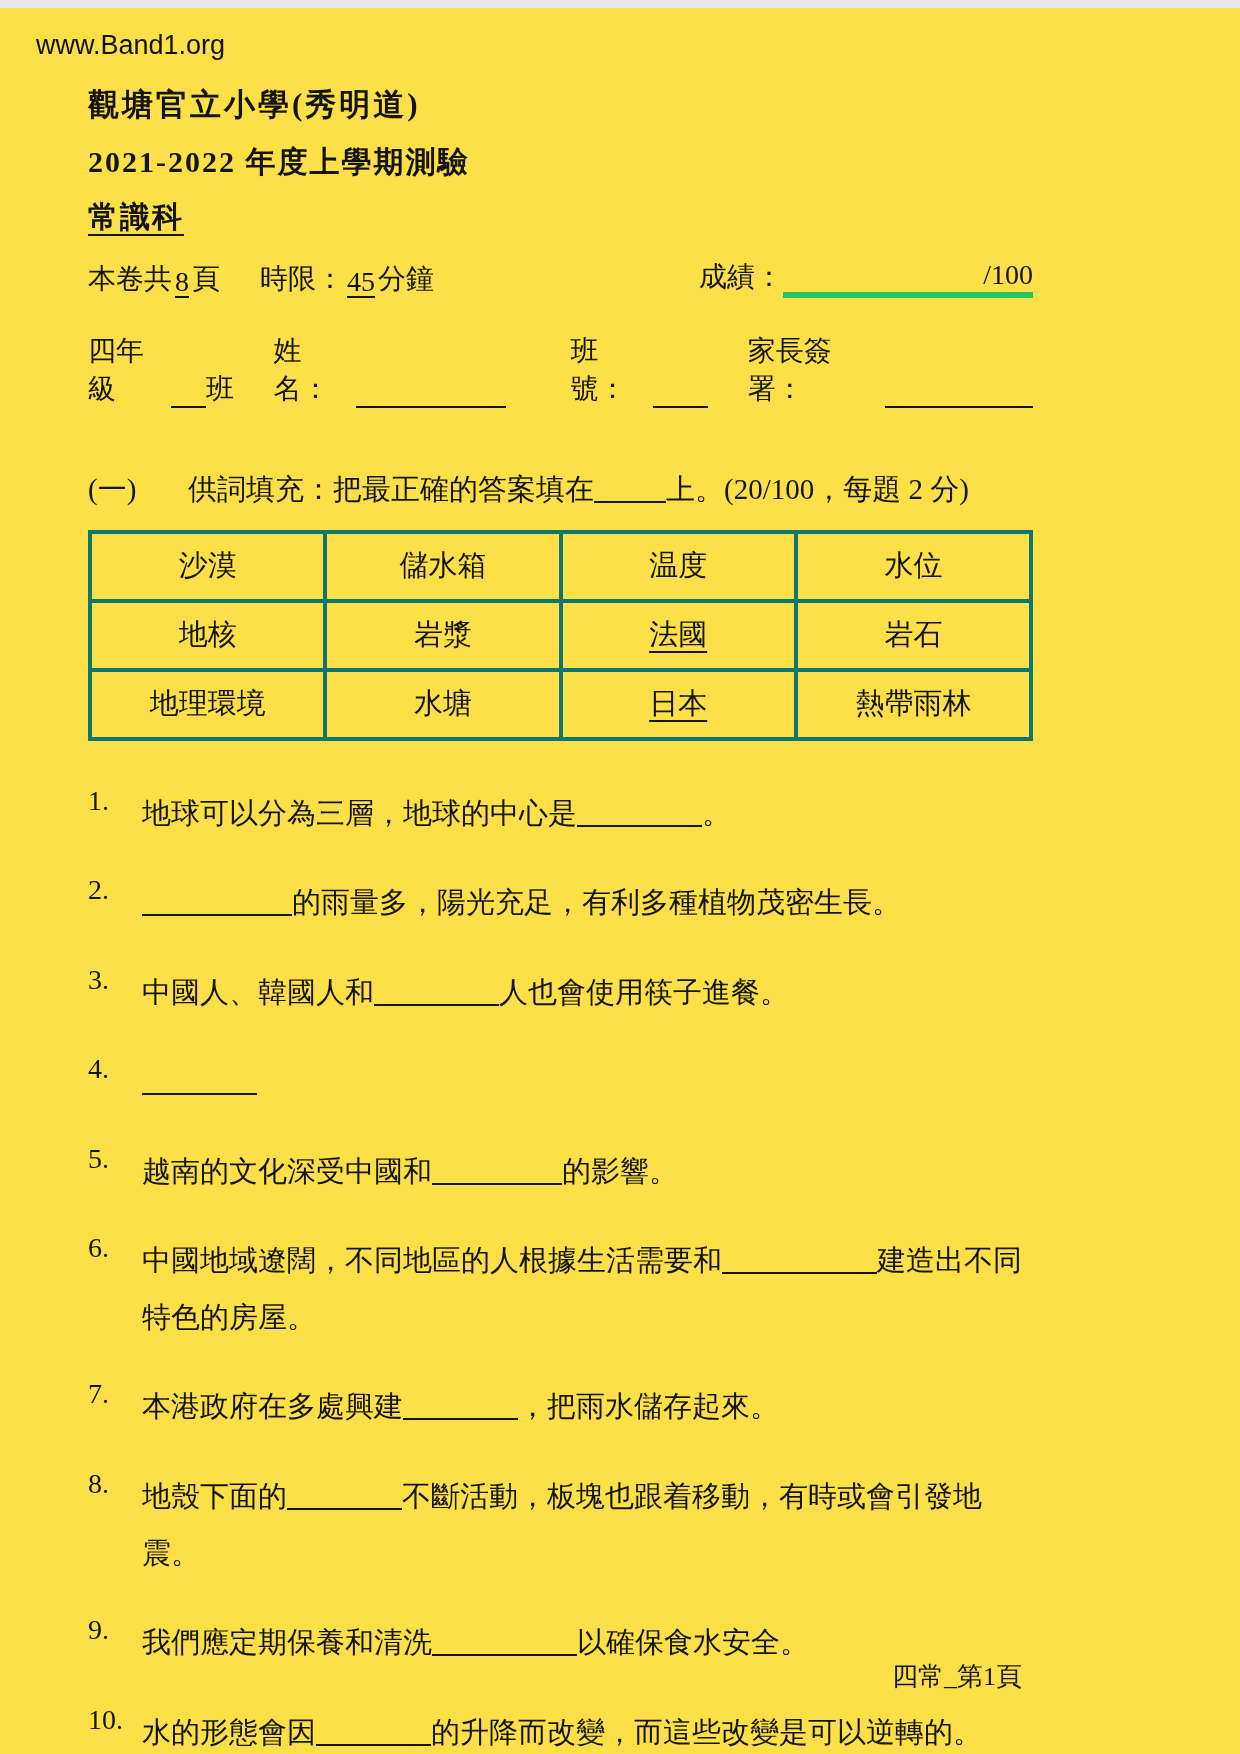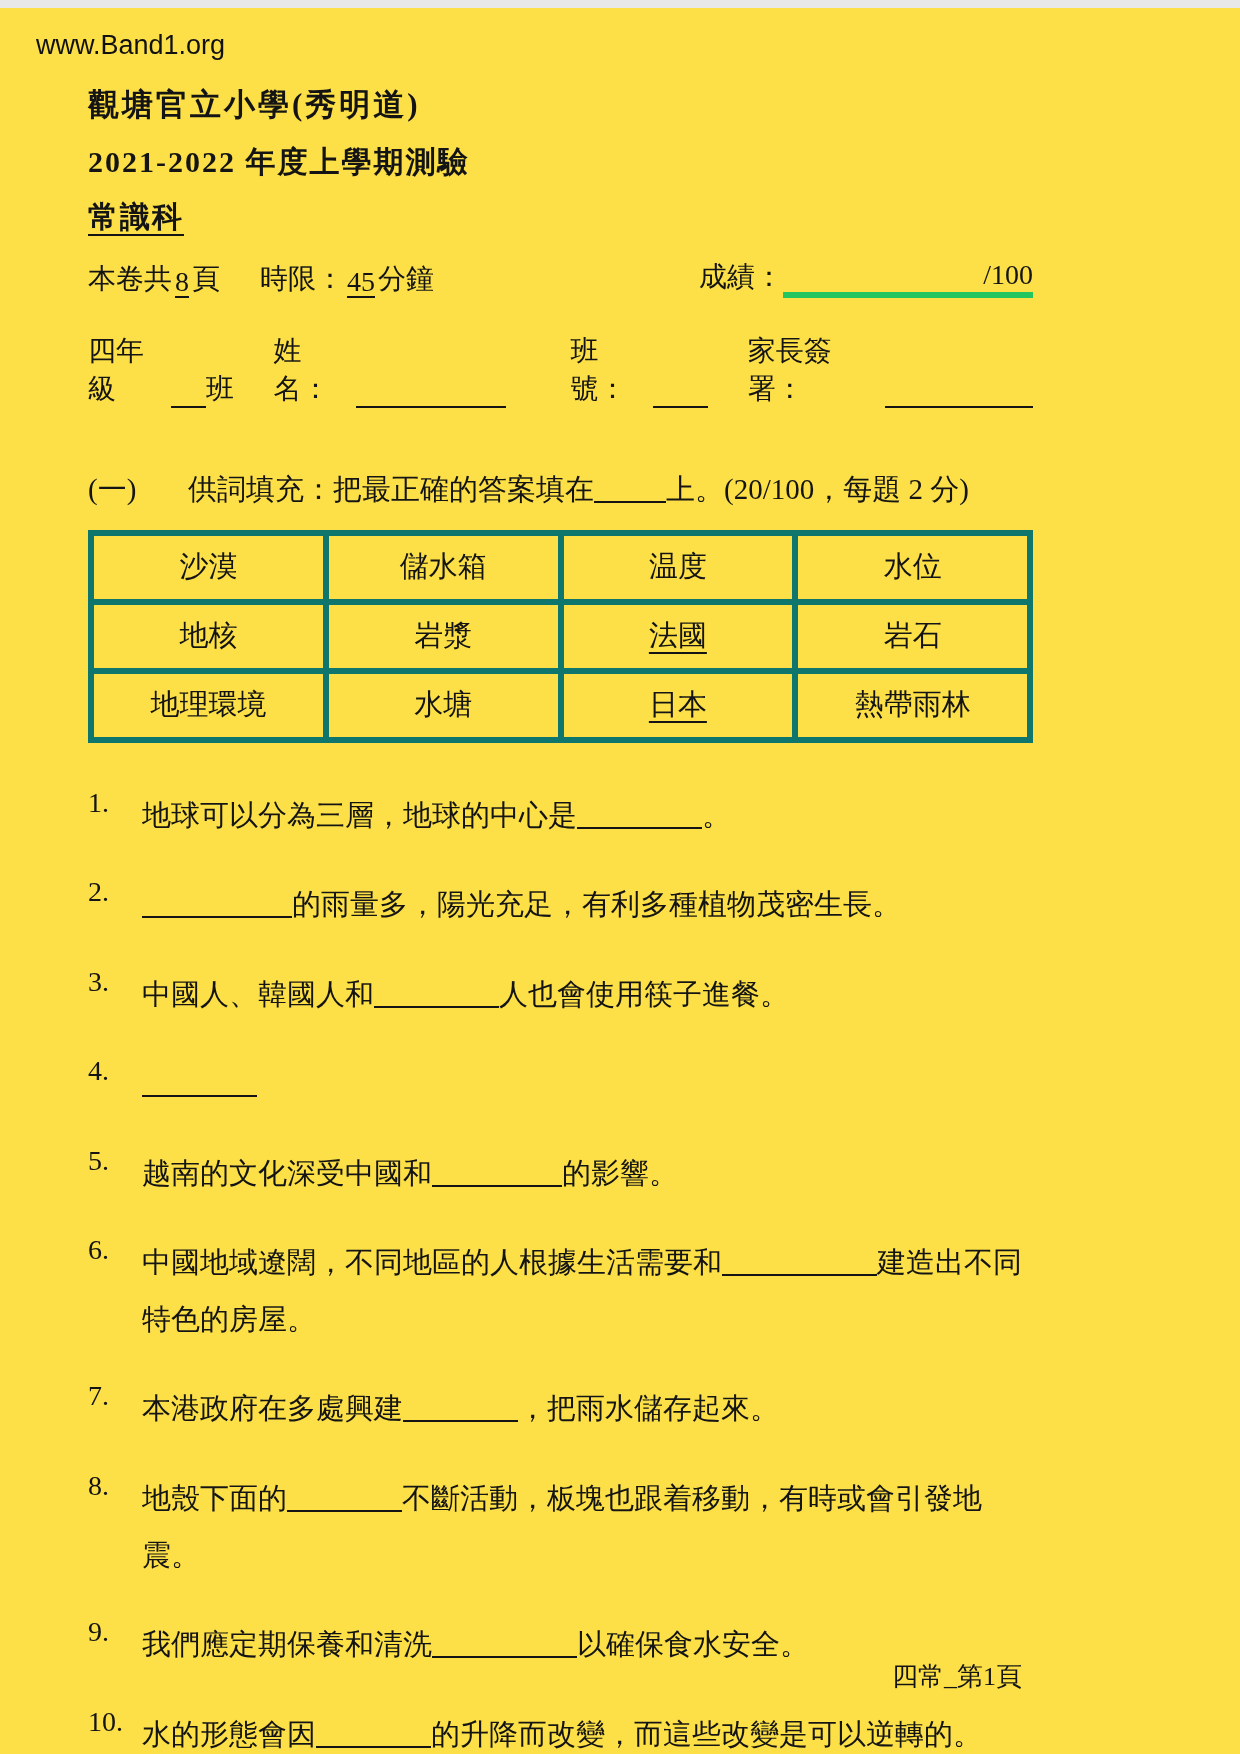--- a/index.html
+++ b/index.html
@@ -60,21 +60,21 @@
   .section-head {
     margin-top:62px; font-size:29px; font-weight:500;
     display:flex;
   }
   .section-num { width:100px; flex-shrink:0; }
   .word-bank {
     width:100%; margin-top:20px;
     border-collapse:collapse;
   }
   .word-bank td {
-    border:6px solid #0f766e;
+    border:4px solid #0f766e;
     height:69px; text-align:center; vertical-align:middle;
     font-size:29px; font-weight:500;
     width:25%;
   }
   .word-underline {
     text-decoration:underline; text-underline-offset:7px; text-decoration-thickness:2px;
   }
   .questions { margin-top:44px; }
   .question {
     display:flex; font-size:29px; font-weight:500;

